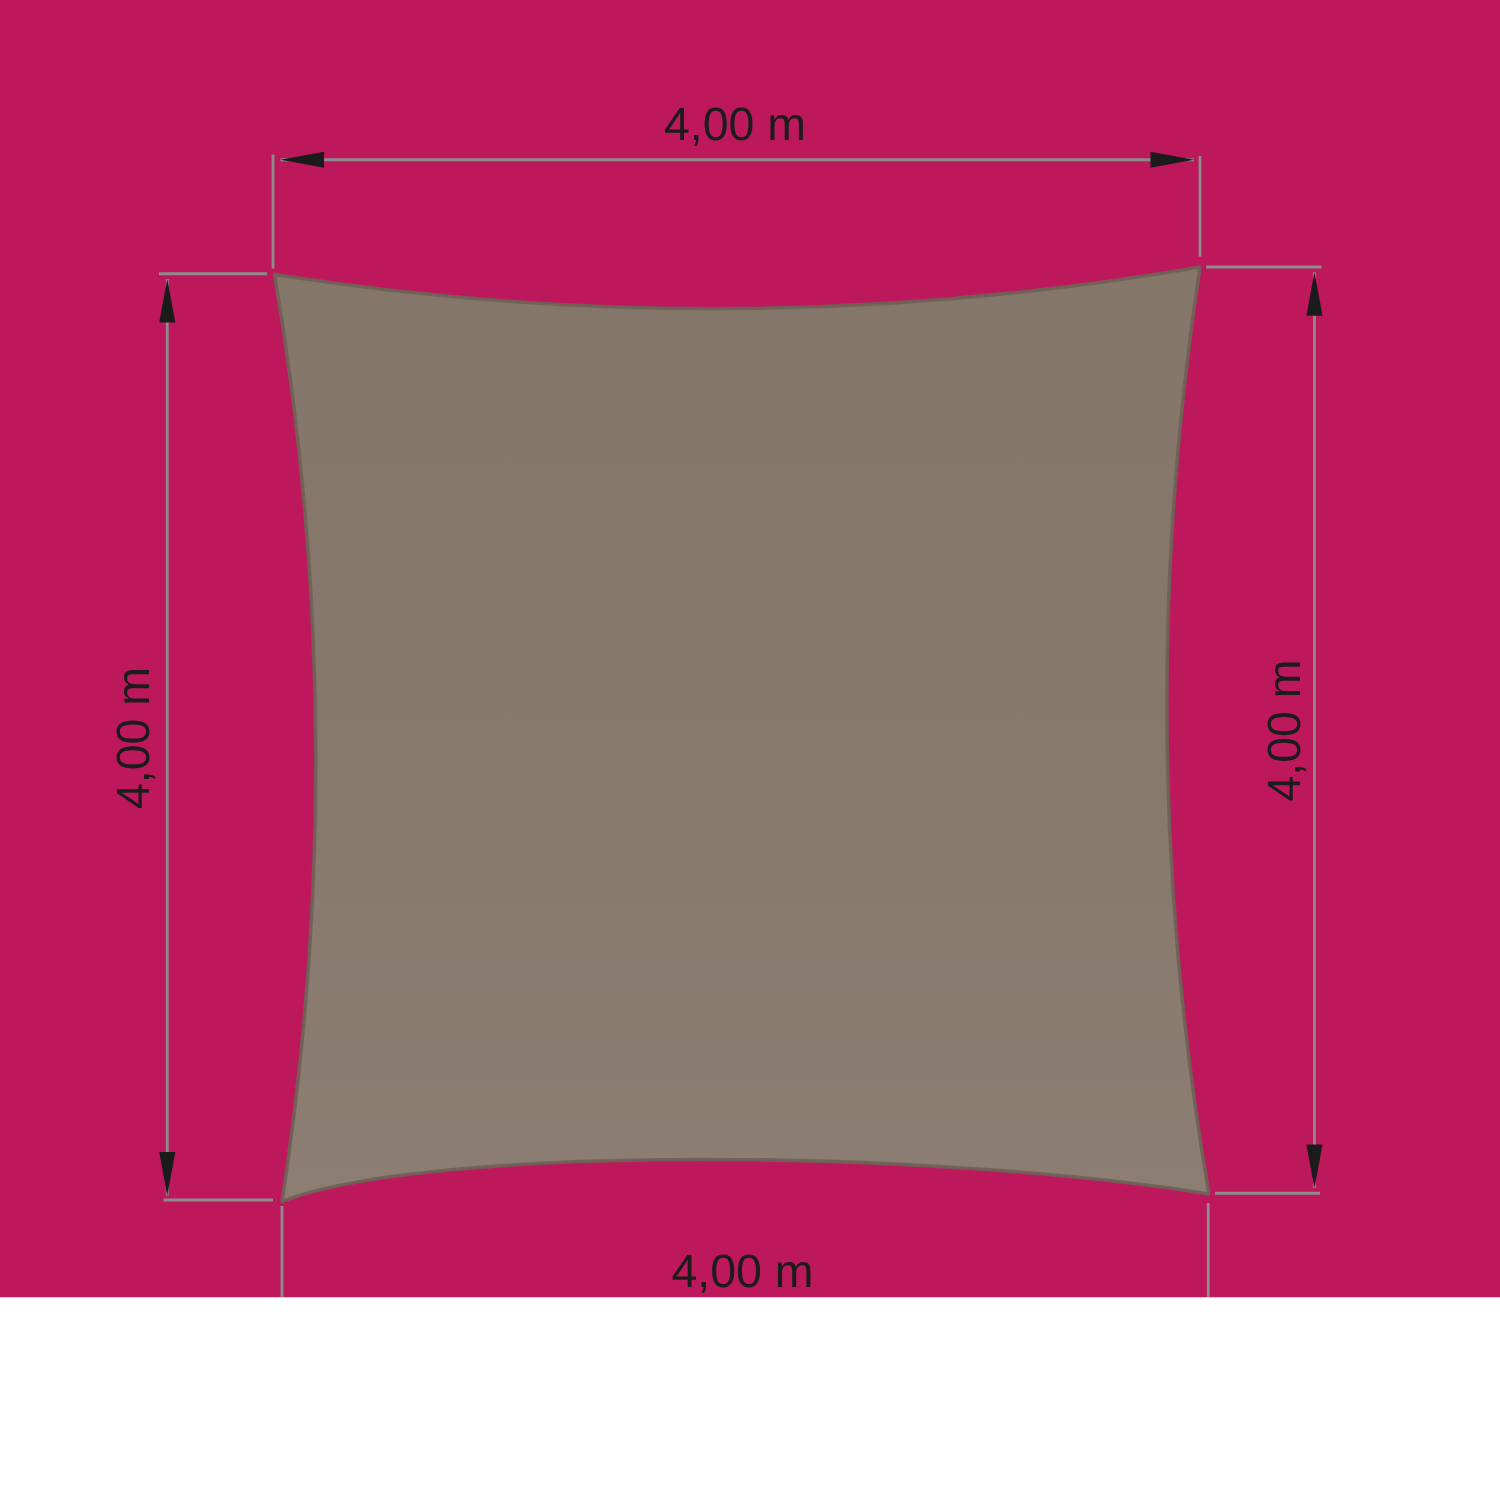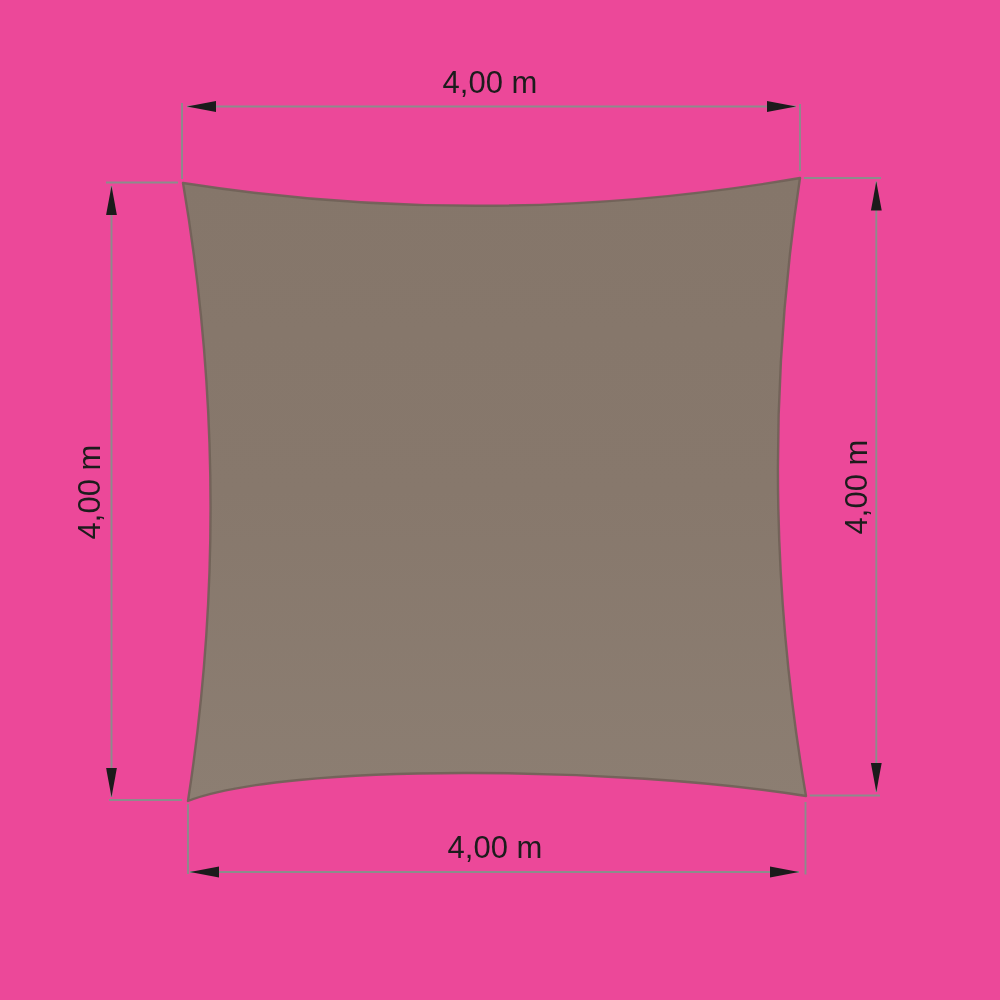--- a/index.html
+++ b/index.html
@@ -1,16 +1,16 @@
 <!DOCTYPE html>
 <html><head>
 <meta charset="utf-8">
 <style>
   html,body{margin:0;padding:0;background:#ffffff;}
-  .stage{position:relative;width:1000px;height:1000px;background:#ec4899;overflow:hidden;}
+  .stage{position:relative;width:1000px;height:865px;background:#be185d;overflow:hidden;}
   text{font-family:"Liberation Sans",sans-serif;}
 </style>
 </head>
 <body>
 <div class="stage">
 <svg width="1000" height="1000" viewBox="0 0 1000 1000" xmlns="http://www.w3.org/2000/svg">
   <defs>
     <linearGradient id="sailg" x1="0" y1="0" x2="0" y2="1">
       <stop offset="0" stop-color="#85766a"></stop>
       <stop offset="0.5" stop-color="#87786c"></stop>

